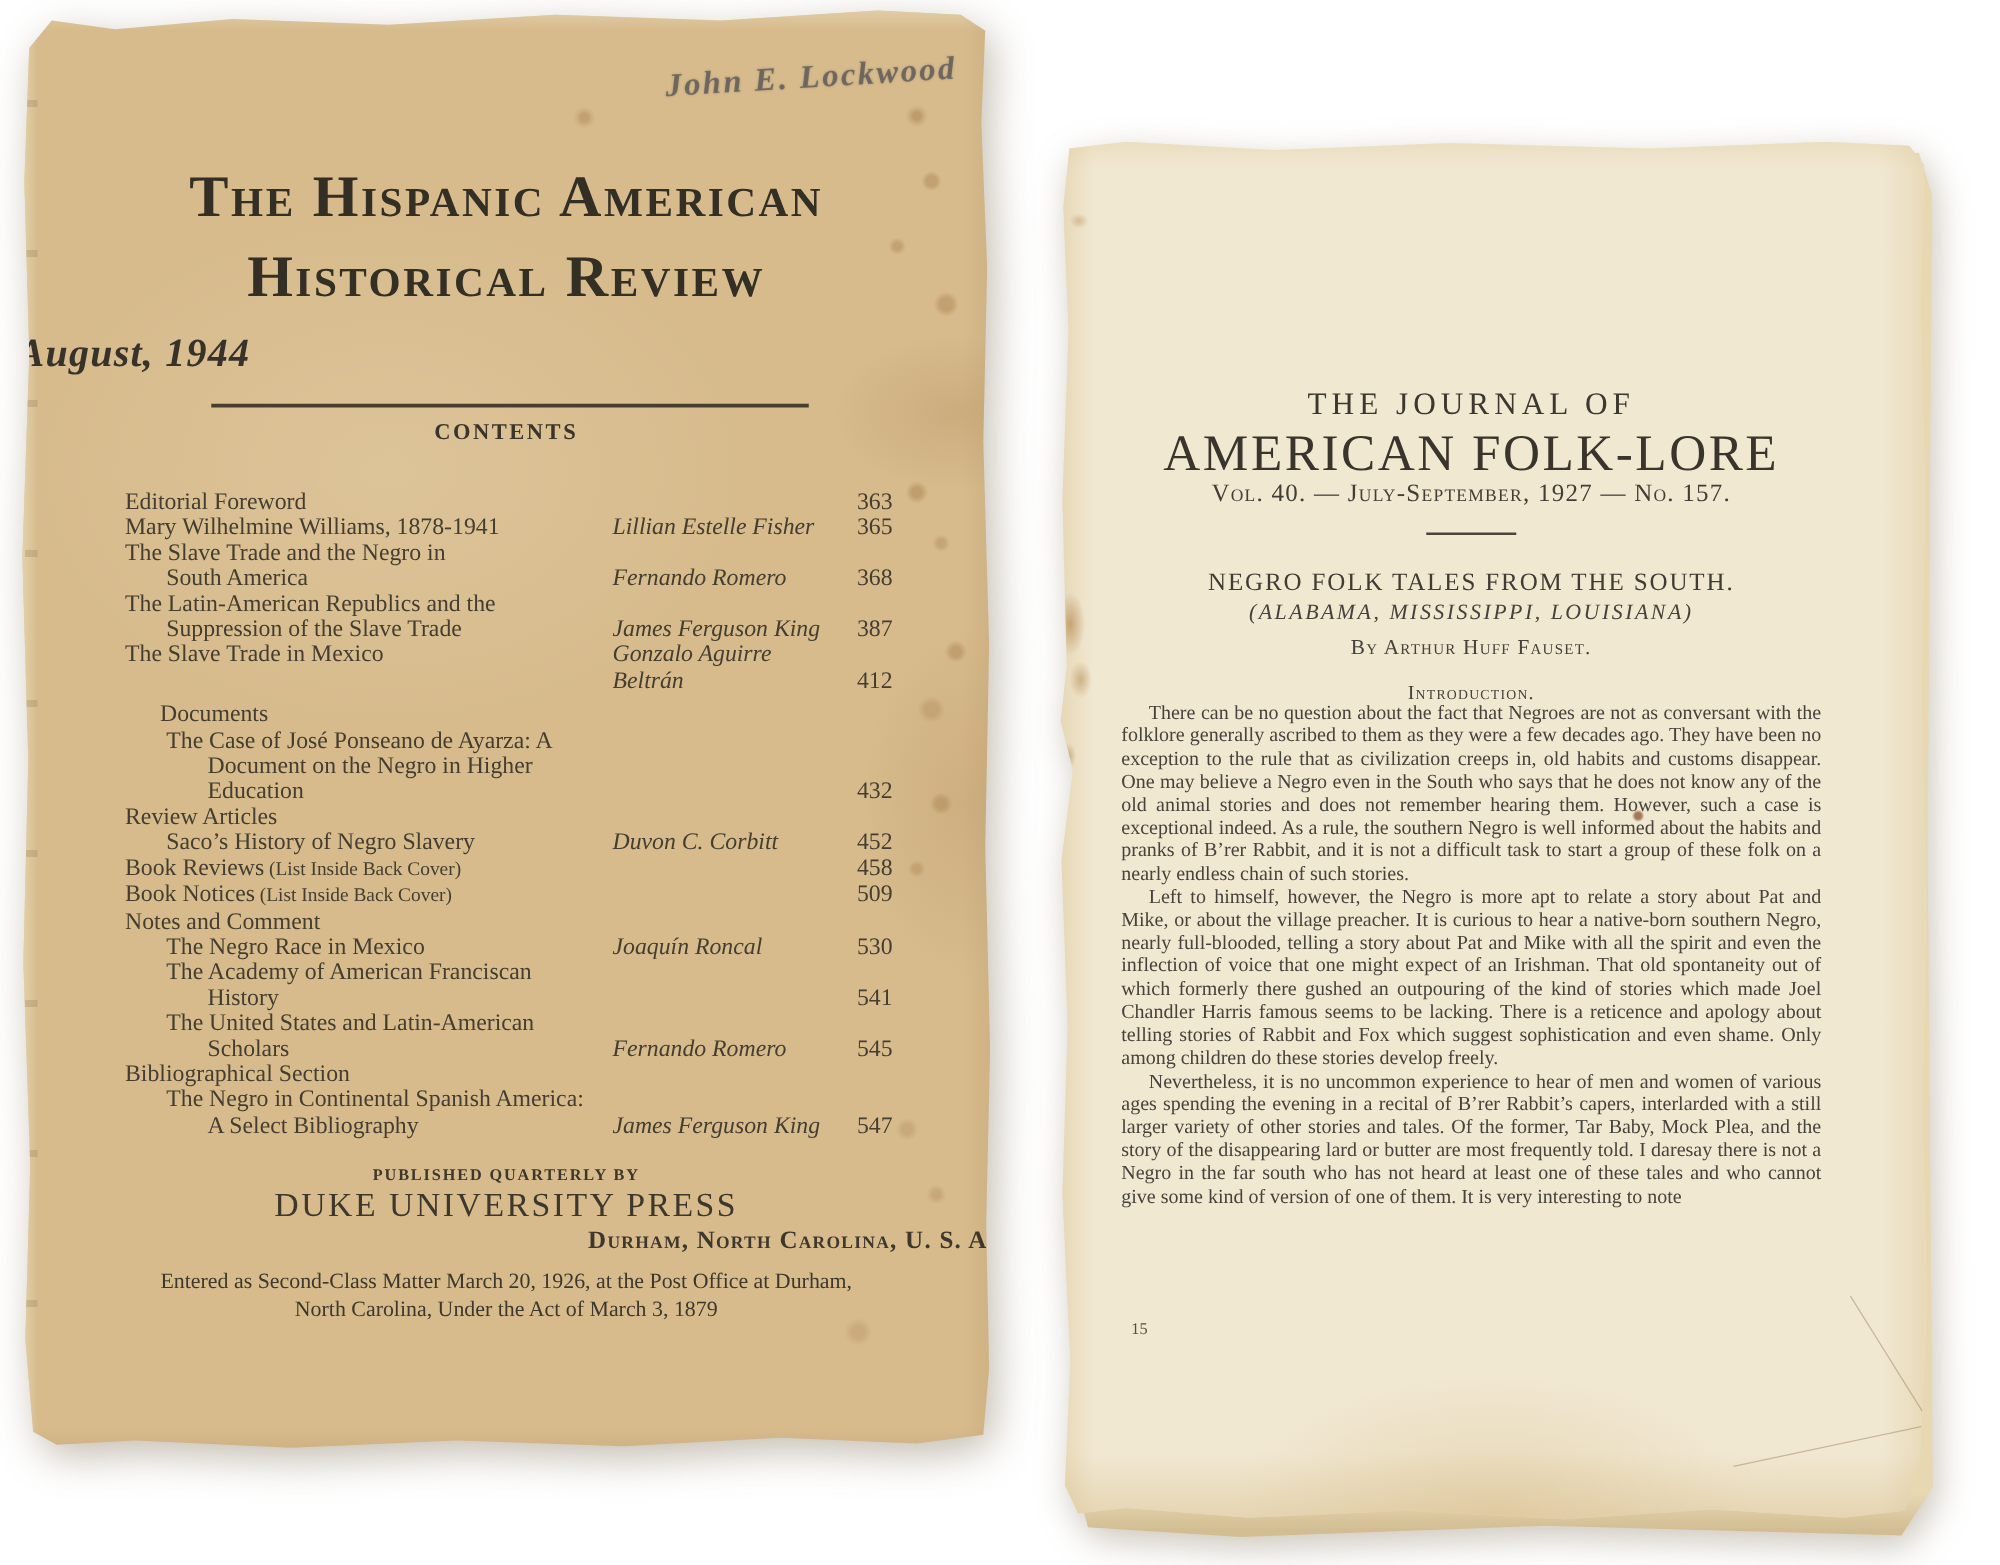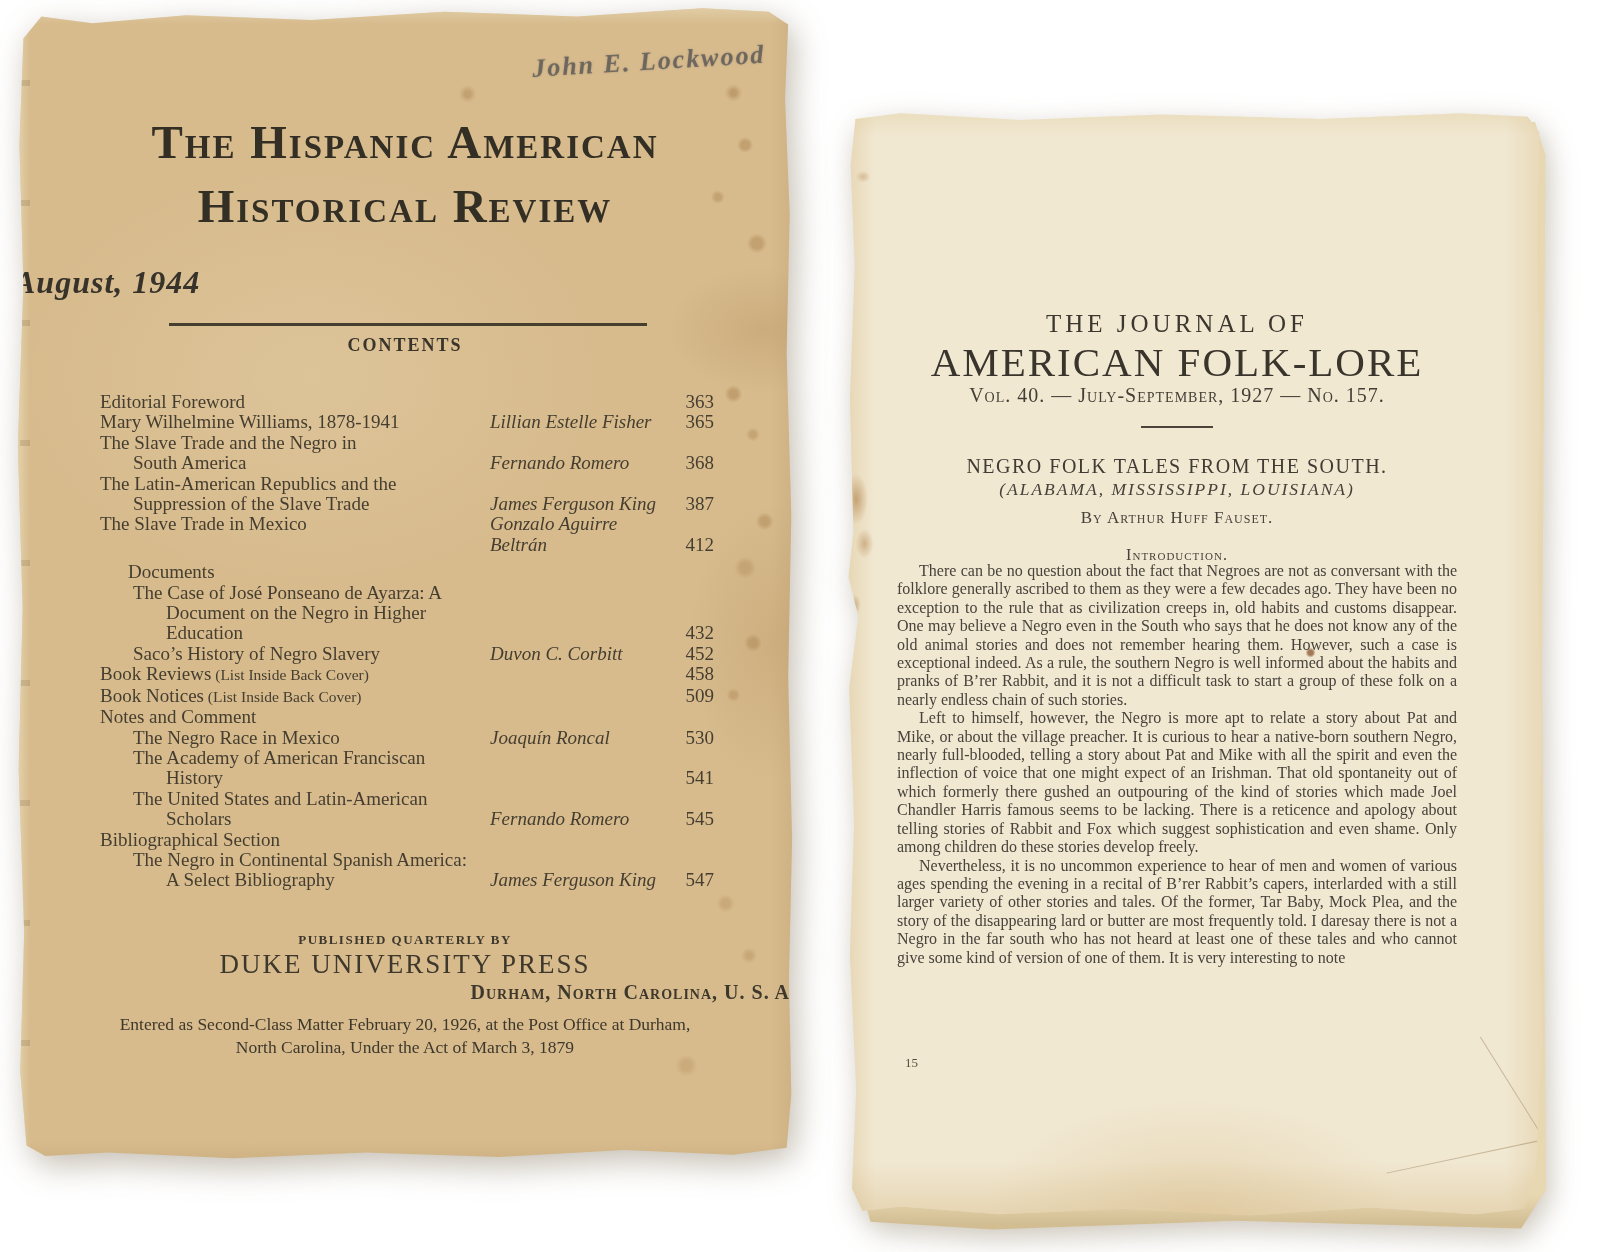--- a/index.html
+++ b/index.html
@@ -53,21 +53,21 @@
   }
   .owner-stamp{
     position:absolute;left:518px;top:40px;width:260px;
     transform:rotate(-3.5deg);
     font-size:26px;font-weight:bold;font-style:italic;letter-spacing:2px;
     color:rgba(72,72,78,.62);
     text-shadow:0 0 2px rgba(72,72,78,.35);
     white-space:nowrap;
   }
   .cover-title{
-    position:absolute;top:104px;left:0;right:0;margin:0;
+    position:absolute;top:104px;left:0;right:0;margin:16px;
     text-align:center;font-variant:small-caps;font-weight:bold;
     font-size:47px;line-height:64px;letter-spacing:2px;color:#342f25;
   }
   .issue-date{
     position:absolute;top:258px;left:0;right:0;
     font-size:32px;font-weight:bold;font-style:italic;
     color:#37322a;letter-spacing:1px;
   }
   .rule{position:absolute;height:2.6px;background:#463f30;border:none;margin:0;}
   .rule-top{top:317px;left:155px;width:478px;}
@@ -243,20 +243,25 @@
     <span class="toc-author"></span>
     <span class="toc-page"></span>
   </div>
 
   <div class="toc-row">
     <span class="toc-title"><span class="toc-text" style="padding-left: 66px;">Education</span></span>
     <span class="toc-author"></span>
     <span class="toc-page">432</span>
   </div>
 
+  <div class="toc-row">
+    <span class="toc-title"><span class="toc-text" style="padding-left: 0px;">Review Articles</span></span>
+    <span class="toc-author"></span>
+    <span class="toc-page"></span>
+  </div>
 
   <div class="toc-row">
     <span class="toc-title"><span class="toc-text" style="padding-left: 33px;">Saco’s History of Negro Slavery</span></span>
     <span class="toc-author">Duvon C. Corbitt</span>
     <span class="toc-page">452</span>
   </div>
 
   <div class="toc-row">
     <span class="toc-title"><span class="toc-text" style="padding-left: 0px;">Book Reviews</span><span class="toc-paren"> (List Inside Back Cover)</span></span>
     <span class="toc-author"></span>
@@ -322,21 +327,21 @@
     <span class="toc-author">James Ferguson King</span>
     <span class="toc-page">547</span>
   </div>
 </div>
     <div class="pub-block">
 
       <div class="pub-quarterly" style="text-transform:uppercase;">Published Quarterly by</div>
       <div class="pub-press">DUKE UNIVERSITY PRESS</div>
       <div class="pub-location">Durham, North Carolina, U. S. A.</div>
       <div class="pub-entered">
-        <div>Entered as Second-Class Matter February 20, 1926, at the Post Office at Durham,</div>
+        <div>Entered as Second-Class Matter March 20, 1926, at the Post Office at Durham,</div>
         <div>North Carolina, Under the Act of March 3, 1879</div>
       </div>
     </div>
   </div>
 </div>
 
 <div class="page-wrap">
   <div class="under-sheet"></div>
   <div class="sheet">
     <div class="masthead-1">THE JOURNAL OF</div>

